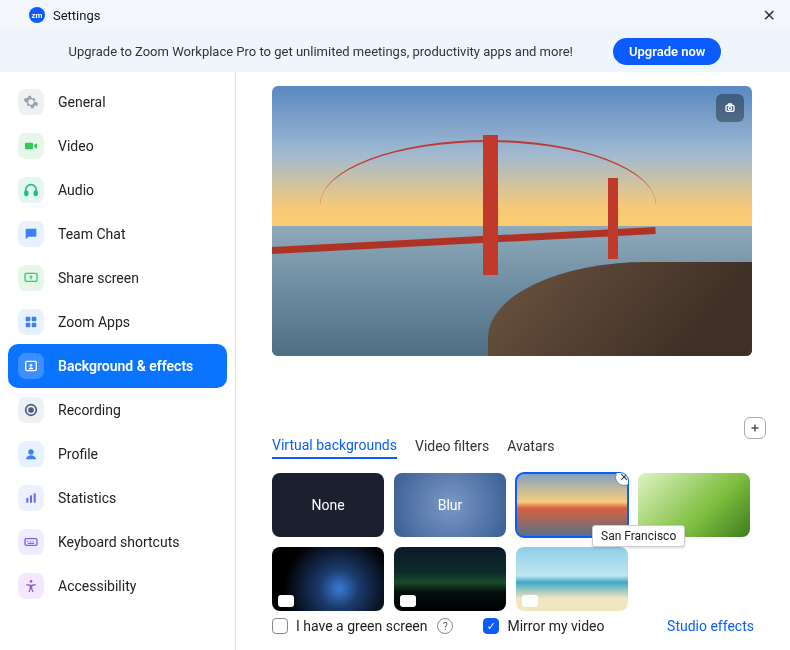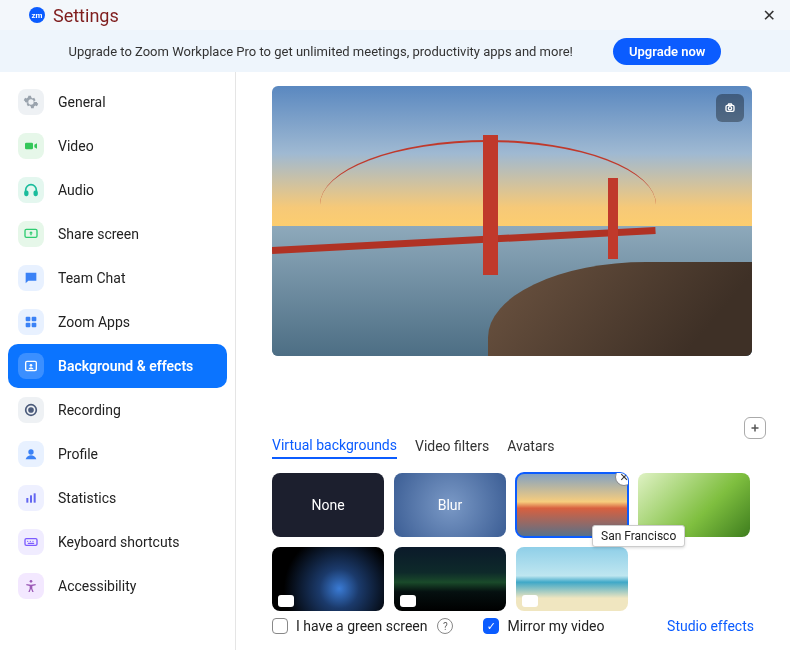--- a/index.html
+++ b/index.html
@@ -1,19 +1,19 @@
 <!DOCTYPE html>
 <html><head>
 <meta charset="utf-8">
 <style>
   * { box-sizing: border-box; margin: 0; padding: 0; font-family: -apple-system, BlinkMacSystemFont, "Segoe UI", Roboto, Arial, sans-serif; }
   body { width: 790px; height: 650px; background: #fff; overflow: hidden; font-size: 14px; color: #222; }
   .titlebar { height: 30px; display: flex; align-items: center; padding: 0 10px; background: #f3f7fb; }
   .titlebar .app-icon { width: 16px; height: 16px; border-radius: 50%; background: #0b5cff; color: #fff; font-size: 8px; display: flex; align-items: center; justify-content: center; font-weight: bold; margin-right: 8px; margin-left: 19px; }
-  .titlebar .title { font-size: 18px; color: #7f1d1d; }
+  .titlebar .title { font-size: 13px; color: #0f172a; }
   .titlebar .close { margin-left: auto; font-size: 16px; color: #333; cursor: pointer; padding: 0 4px; }
   .banner { height: 42px; background: #eef5fc; display: flex; align-items: center; justify-content: center; gap: 40px; font-size: 13px; color: #333; }
   .upgrade-btn { background: #0b5cff; color: #fff; border: none; border-radius: 16px; padding: 6px 16px; font-size: 13px; font-weight: 600; cursor: pointer; }
   .body { display: flex; height: calc(650px - 72px); }
   .sidebar { width: 236px; border-right: 1px solid #e5e5e5; padding: 8px; overflow-y: auto; }
   .side-item { display: flex; align-items: center; gap: 14px; padding: 9px 10px; border-radius: 10px; cursor: pointer; color: #222; }
   .side-item.active { background: #0b74ff; color: #fff; font-weight: 600; }
   .side-icon { width: 26px; height: 26px; border-radius: 8px; display: flex; align-items: center; justify-content: center; font-size: 14px; flex-shrink: 0; }
   .side-icon svg { width: 16px; height: 16px; }
   .main { flex: 1; padding: 14px 24px 14px 36px; position: relative; }
@@ -91,36 +91,36 @@
         <svg viewBox="0 0 24 24" fill="none" stroke="currentColor" stroke-width="2.5">
             <path d="M4 14v-2a8 8 0 0116 0v2"></path>
             <rect x="3" y="14" width="4" height="6" rx="1.5" fill="currentColor"></rect>
             <rect x="17" y="14" width="4" height="6" rx="1.5" fill="currentColor"></rect>
           </svg>
       </span>
       <span>Audio</span>
     </div>
 
     <div class="side-item">
+      <span class="side-icon" style="background:#e8f1ff;color:#3b82f6">
+        <svg viewBox="0 0 24 24" fill="currentColor">
+            <path d="M4 4h16v12H8l-4 4z"></path>
+          </svg>
+      </span>
+      <span>Team Chat</span>
+    </div>
+
+    <div class="side-item">
       <span class="side-icon" style="background:#e6f7e9;color:#2ecc71">
         <svg viewBox="0 0 24 24" fill="currentColor">
             <rect x="3" y="5" width="18" height="12" rx="2" fill="none" stroke="currentColor" stroke-width="2"></rect>
             <path d="M12 8l3 3h-2v3h-2v-3H9z"></path>
           </svg>
       </span>
       <span>Share screen</span>
-    </div>
-
-    <div class="side-item">
-      <span class="side-icon" style="background:#e8f1ff;color:#3b82f6">
-        <svg viewBox="0 0 24 24" fill="currentColor">
-            <path d="M4 4h16v12H8l-4 4z"></path>
-          </svg>
-      </span>
-      <span>Team Chat</span>
     </div>
 
     <div class="side-item">
       <span class="side-icon" style="background:#e8f1ff;color:#3b82f6">
         <svg viewBox="0 0 24 24" fill="currentColor">
             <rect x="4" y="4" width="7" height="7" rx="1.5"></rect>
             <rect x="13" y="4" width="7" height="7" rx="1.5"></rect>
             <rect x="4" y="13" width="7" height="7" rx="1.5"></rect>
             <rect x="13" y="13" width="7" height="7" rx="1.5"></rect>
           </svg>

